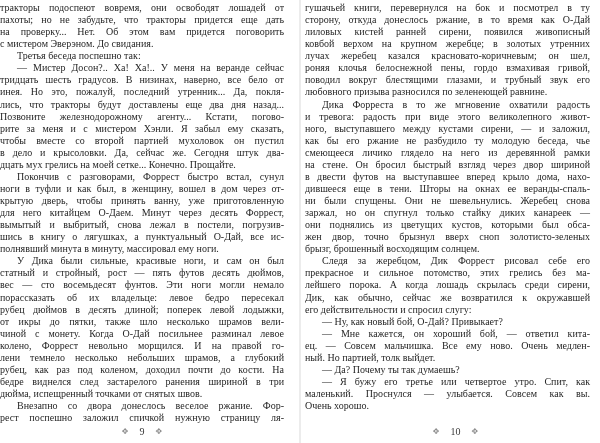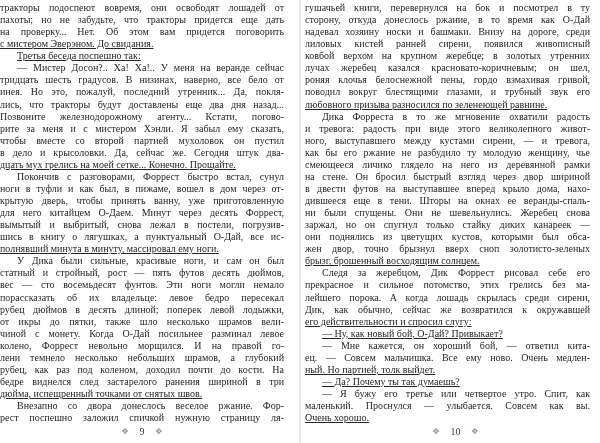--- a/index.html
+++ b/index.html
@@ -33,21 +33,21 @@
   }
   .page--left  .textblock { left: 0;    width: 284px; }
   .page--right .textblock { left: 4px; width: 285px; }
   .line {
     text-align: justify;
     text-align-last: justify;
     white-space: normal;
     height: 12.07px;
     overflow: visible;
   }
-  .line.end { text-align-last: left; text-decoration: underline; }
+  .line.end { text-align-last: left; }
   .line.indent { text-indent: 17px; }
   .footer {
     position: absolute; top: 426px;
     display: flex; align-items: center; justify-content: center;
     gap: 11px;
     color: var(--ink, #262626);
   }
   .page--left  .footer { left: 0;    width: 284px; }
   .page--right .footer { left: 12px; width: 285px; }
   .footer .page-num {
@@ -76,21 +76,21 @@
         <div class="line indent">— Мистер Досон?.. Ха! Ха!.. У меня на веранде сейчас</div>
         <div class="line">тридцать шесть градусов. В низинах, наверно, все бело от</div>
         <div class="line">инея. Но это, пожалуй, последний утренник... Да, покля-</div>
         <div class="line">лись, что тракторы будут доставлены еще два дня назад...</div>
         <div class="line">Позвоните железнодорожному агенту... Кстати, погово-</div>
         <div class="line">рите за меня и с мистером Хэнли. Я забыл ему сказать,</div>
         <div class="line">чтобы вместе со второй партией мухоловок он пустил</div>
         <div class="line">в дело и крысоловки. Да, сейчас же. Сегодня штук два-</div>
         <div class="line end">дцать мух грелись на моей сетке... Конечно. Прощайте.</div>
         <div class="line indent">Покончив с разговорами, Форрест быстро встал, сунул</div>
-        <div class="line">ноги в туфли и как был, в пижаме, вошел в дом через от-</div>
+        <div class="line">ноги в туфли и как был, в женщину, вошел в дом через от-</div>
         <div class="line">крытую дверь, чтобы принять ванну, уже приготовленную</div>
         <div class="line">для него китайцем О-Даем. Минут через десять Форрест,</div>
         <div class="line">вымытый и выбритый, снова лежал в постели, погрузив-</div>
         <div class="line">шись в книгу о лягушках, а пунктуальный О-Дай, все ис-</div>
         <div class="line end">полнявший минута в минуту, массировал ему ноги.</div>
         <div class="line indent">У Дика были сильные, красивые ноги, и сам он был</div>
         <div class="line">статный и стройный, рост — пять футов десять дюймов,</div>
         <div class="line">вес — сто восемьдесят фунтов. Эти ноги могли немало</div>
         <div class="line">порассказать об их владельце: левое бедро пересекал</div>
         <div class="line">рубец дюймов в десять длиной; поперек левой лодыжки,</div>
@@ -110,31 +110,30 @@
       <span class="fleuron">✥</span>
     </div>
   </div>
 
   <div class="gutter-divider"></div>
 
   <div class="page page--right">
     <div class="textblock">
         <div class="line">гушачьей книги, перевернулся на бок и посмотрел в ту</div>
         <div class="line">сторону, откуда донеслось ржание, в то время как О-Дай</div>
-        <div class="line">надевал хозяину носки и башмаки. Внизу на дороге, среди</div>
         <div class="line">лиловых кистей ранней сирени, появился живописный</div>
         <div class="line">ковбой верхом на крупном жеребце; в золотых утренних</div>
         <div class="line">лучах жеребец казался красновато-коричневым; он шел,</div>
         <div class="line">роняя клочья белоснежной пены, гордо взмахивая гривой,</div>
         <div class="line">поводил вокруг блестящими глазами, и трубный звук его</div>
         <div class="line end">любовного призыва разносился по зеленеющей равнине.</div>
         <div class="line indent">Дика Форреста в то же мгновение охватили радость</div>
         <div class="line">и тревога: радость при виде этого великолепного живот-</div>
-        <div class="line">ного, выступавшего между кустами сирени, — и тревога,</div>
-        <div class="line">как бы его ржание не разбудило ту молодую женщину, чье</div>
+        <div class="line">ного, выступавшего между кустами сирени, — и заложил,</div>
+        <div class="line">как бы его ржание не разбудило ту молодую беседа, чье</div>
         <div class="line">смеющееся личико глядело на него из деревянной рамки</div>
         <div class="line">на стене. Он бросил быстрый взгляд через двор шириной</div>
         <div class="line">в двести футов на выступавшее вперед крыло дома, нахо-</div>
         <div class="line">дившееся еще в тени. Шторы на окнах ее веранды-спаль-</div>
         <div class="line">ни были спущены. Они не шевельнулись. Жеребец снова</div>
         <div class="line">заржал, но он спугнул только стайку диких канареек —</div>
         <div class="line">они поднялись из цветущих кустов, которыми был обса-</div>
         <div class="line">жен двор, точно брызнул вверх сноп золотисто-зеленых</div>
         <div class="line end">брызг, брошенный восходящим солнцем.</div>
         <div class="line indent">Следя за жеребцом, Дик Форрест рисовал себе его</div>

